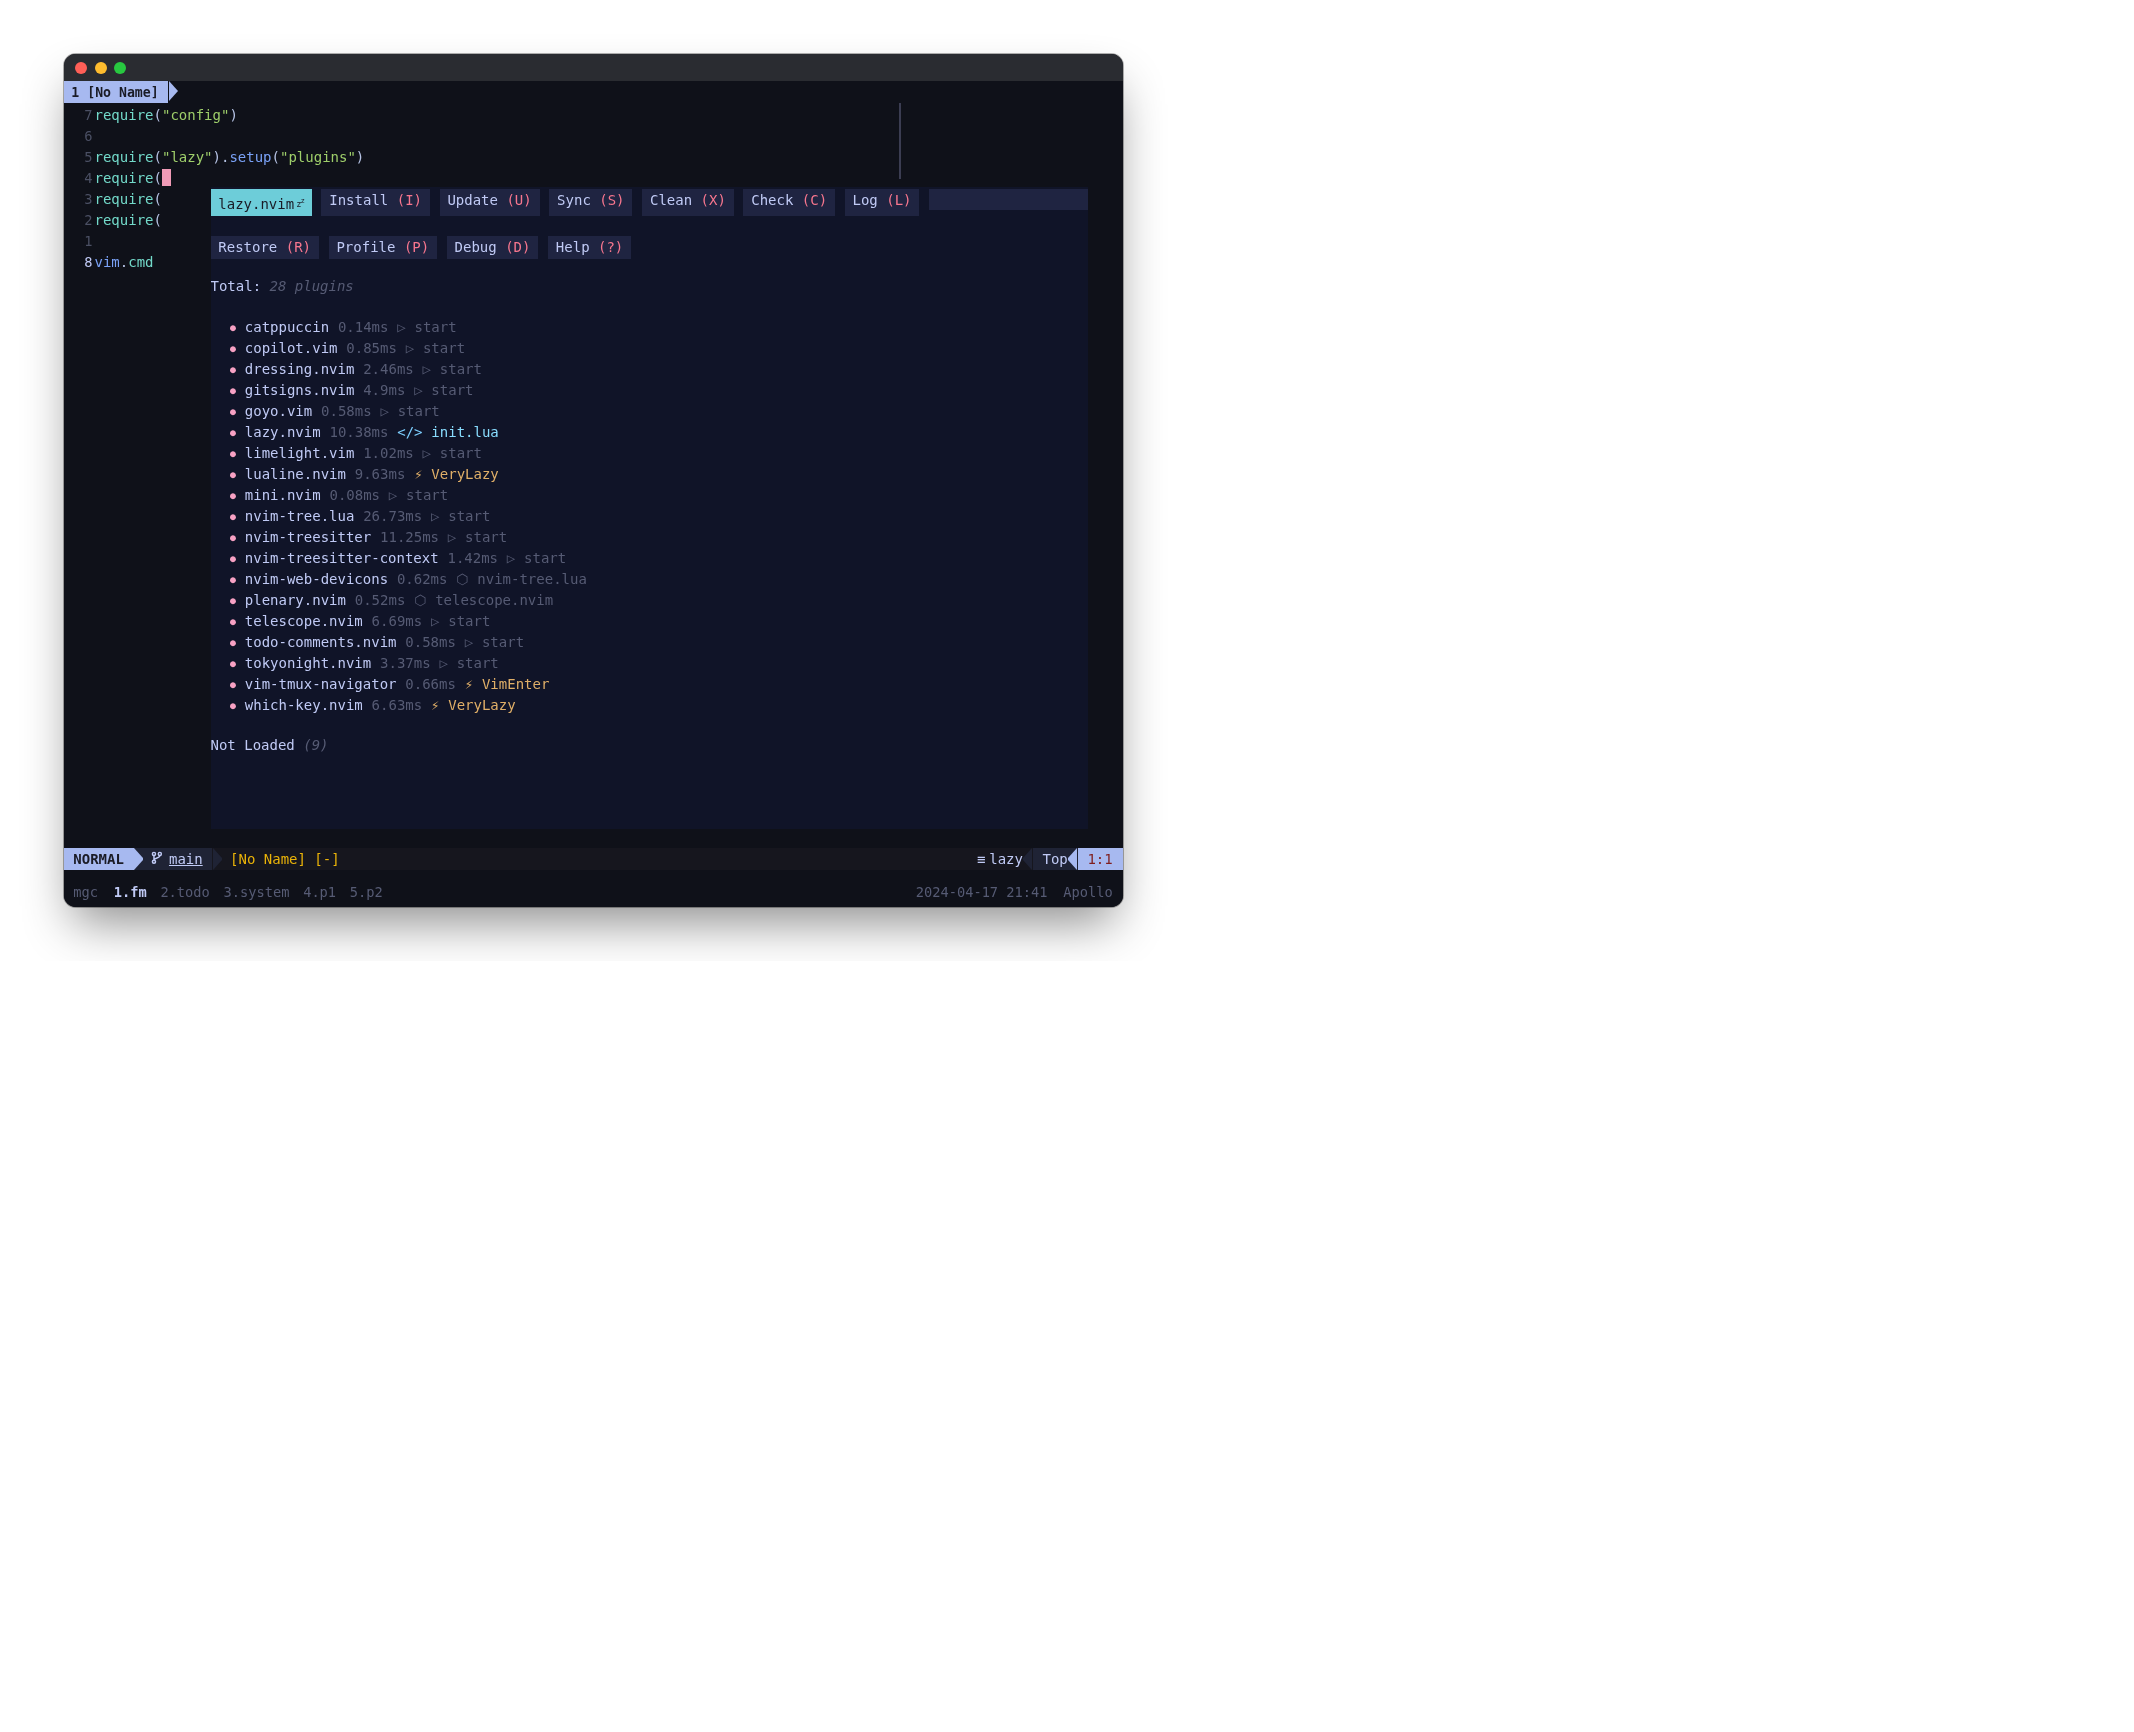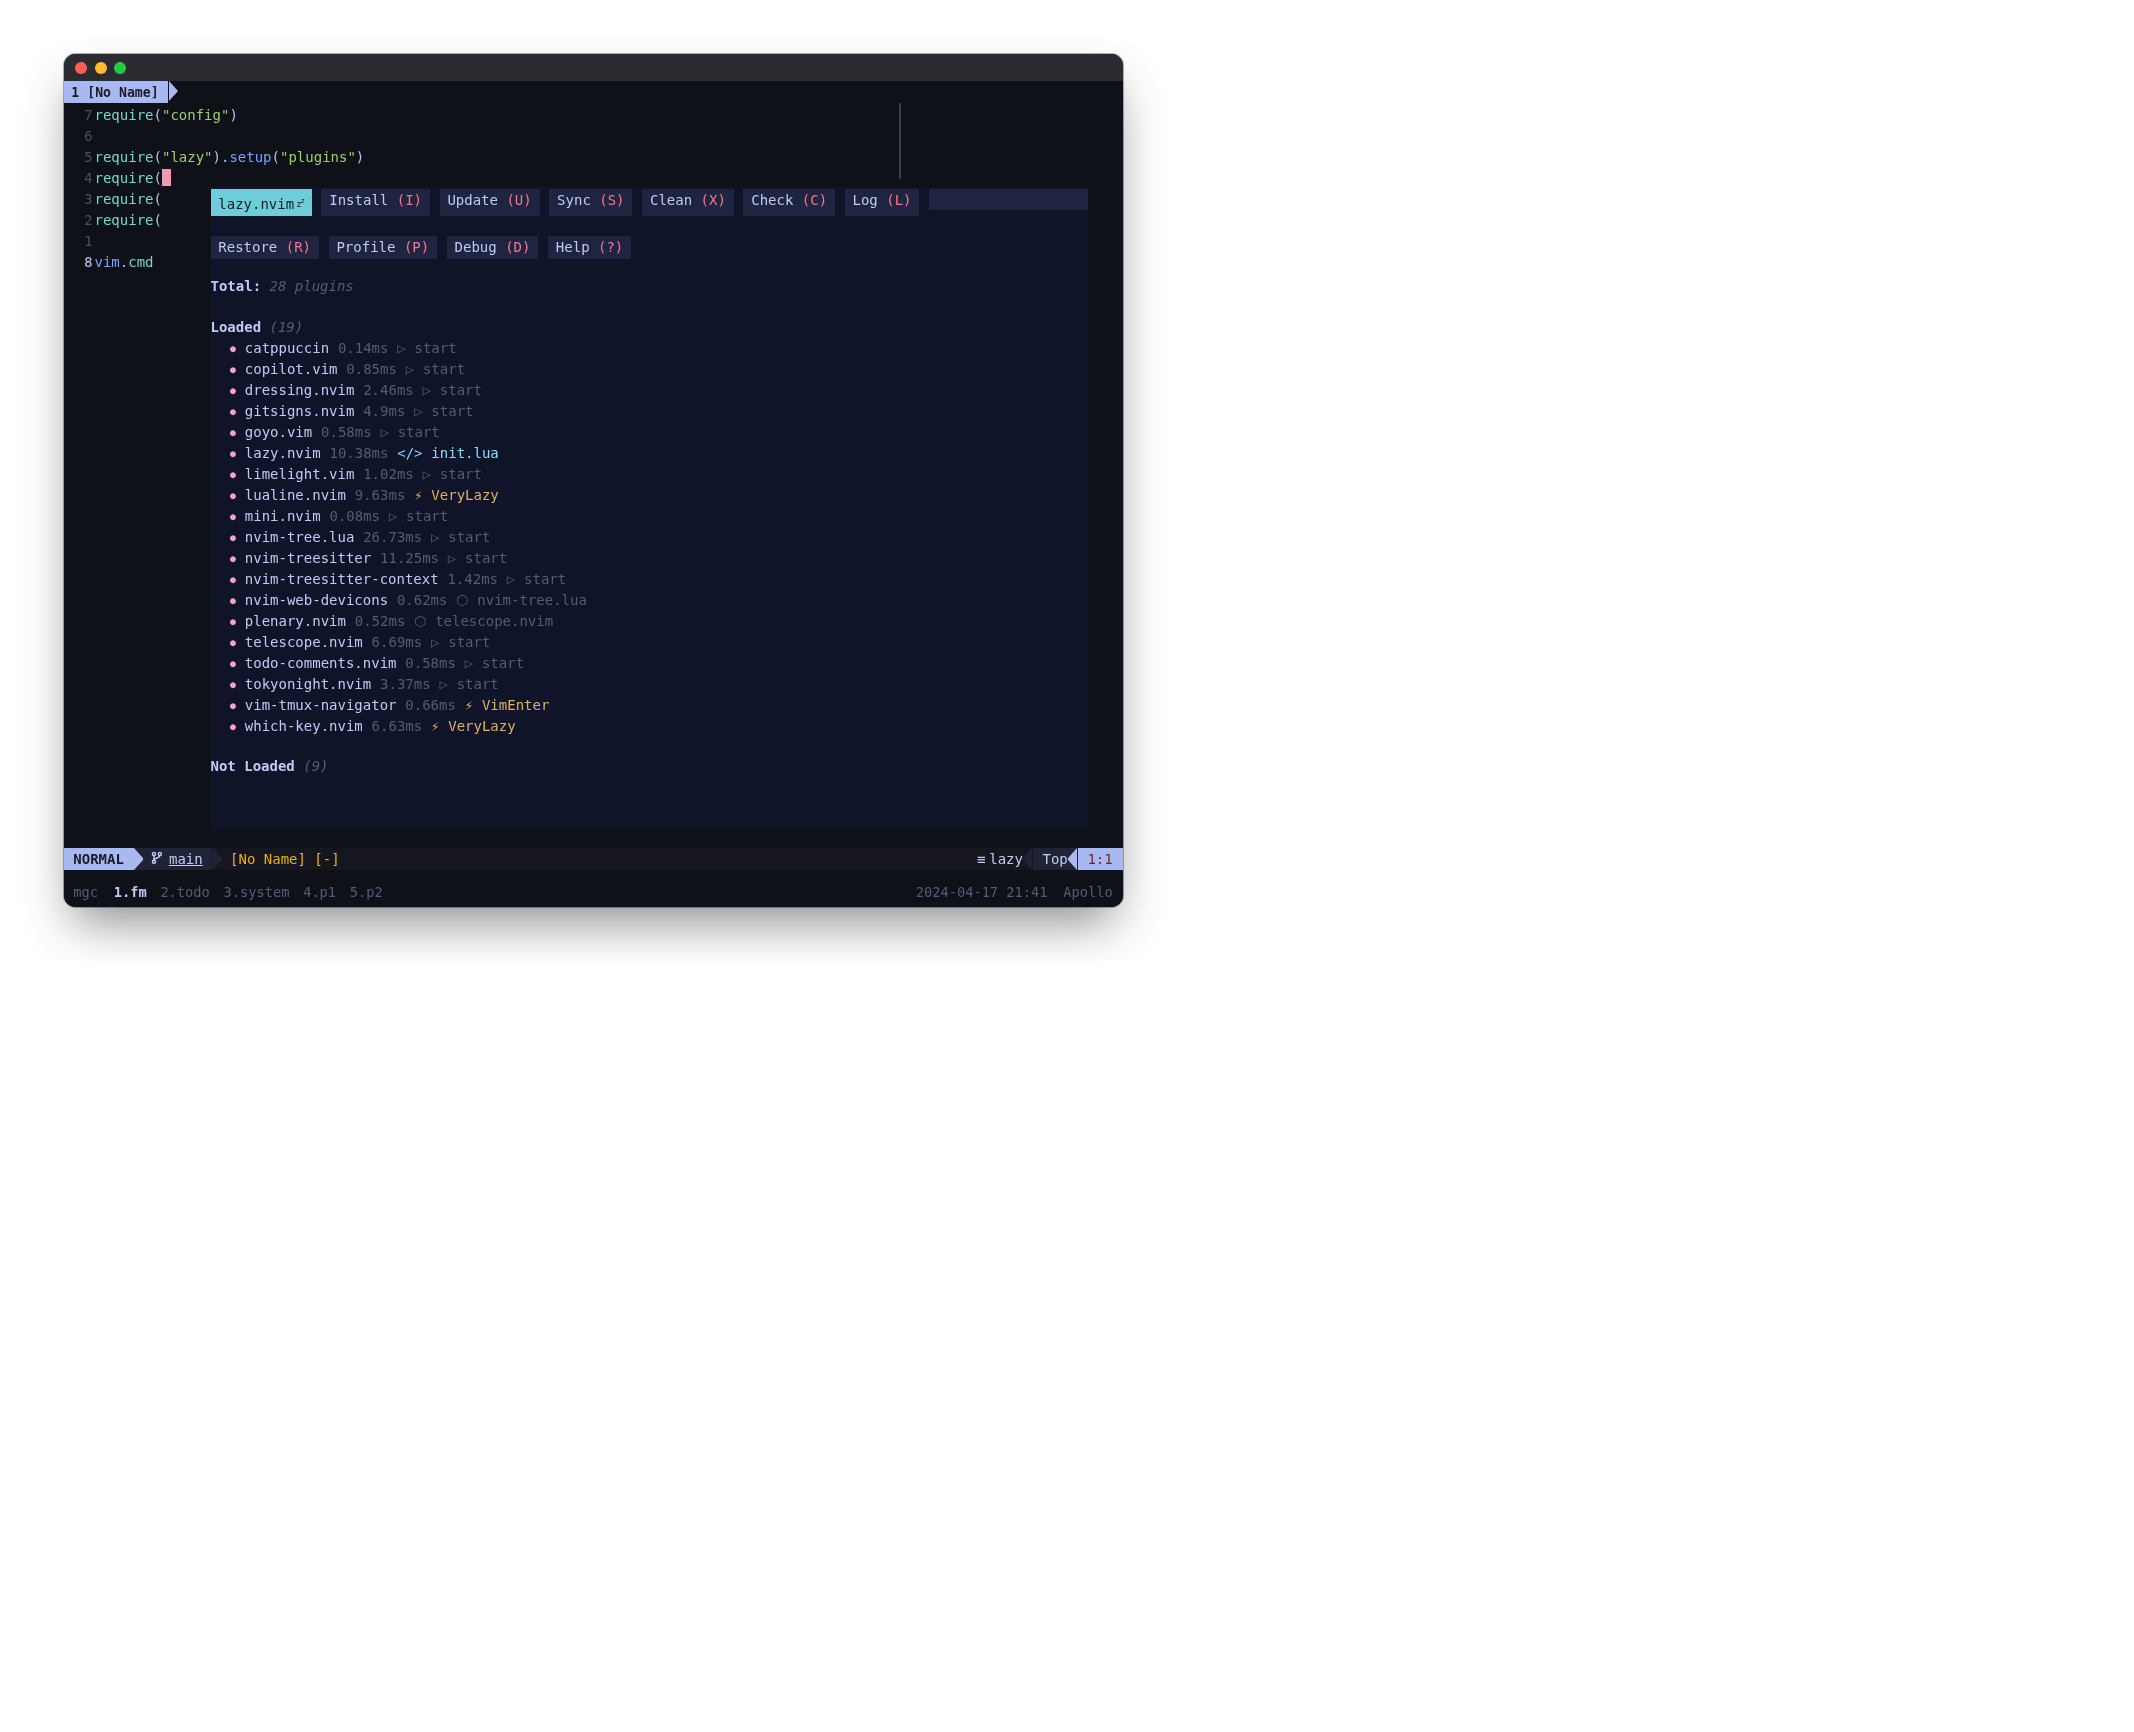--- a/index.html
+++ b/index.html
@@ -110,21 +110,21 @@
   }
   .pbtn{
     background:var(--btn-bg);padding:1px 7.8px;
     color:var(--pale);
   }
   .pbtn.sel{background:var(--lselect);color:#1a1b26;font-weight:400;}
   .key{color:var(--pink);}
   .sleep{font-size:8.8px;letter-spacing:-1px;vertical-align:2px;margin-left:2px;}
   .pextra{flex:1;background:var(--btn-bg);min-width:59px;height:20.6px;}
   .pline{height:21px;white-space:pre;}
-  .lbl-b{color:var(--pale);font-weight:700;}
+  .lbl-b{color:var(--pale);font-weight:400;}
   .dim{color:var(--dim);font-style:italic;}
   .count{color:var(--dim);font-style:italic;}
   .plugins{padding-left:19.6px;}
   .plug{height:21px;display:flex;align-items:center;gap:8.8px;white-space:pre;}
   .bullet{color:var(--bullet);font-size:9.8px;margin-right:0;}
   .pname{color:var(--pale);}
   .ptime{color:var(--dim);}
   .tri{color:var(--dim);}
   .event{color:var(--dim);}
   .eorange{color:var(--orange);}
@@ -229,21 +229,20 @@
           <div style="width:100%;height:0"></div>
           <div class="pbtn"><span>Restore</span> <span class="key">(R)</span></div>
           <div class="pbtn"><span>Profile</span> <span class="key">(P)</span></div>
           <div class="pbtn"><span>Debug</span> <span class="key">(D)</span></div>
           <div class="pbtn"><span>Help</span> <span class="key">(?)</span></div>
         </div>
 
         <div style="height:17.6px"></div>
         <div class="pline"><span class="lbl-b">Total:</span> <span class="dim">28 plugins</span></div>
         <div style="height:19.6px"></div>
-        <div class="pline"><span class="lbl-b">Loaded</span> <span class="count">(19)</span></div>
 
         <div class="plugins" id="plugin-list">
             <div class="plug"><span class="bullet">●</span><span class="pname">catppuccin</span><span class="ptime">0.14ms</span><span class="tri">▷</span><span class="event">start</span></div>
             <div class="plug"><span class="bullet">●</span><span class="pname">copilot.vim</span><span class="ptime">0.85ms</span><span class="tri">▷</span><span class="event">start</span></div>
             <div class="plug"><span class="bullet">●</span><span class="pname">dressing.nvim</span><span class="ptime">2.46ms</span><span class="tri">▷</span><span class="event">start</span></div>
             <div class="plug"><span class="bullet">●</span><span class="pname">gitsigns.nvim</span><span class="ptime">4.9ms</span><span class="tri">▷</span><span class="event">start</span></div>
             <div class="plug"><span class="bullet">●</span><span class="pname">goyo.vim</span><span class="ptime">0.58ms</span><span class="tri">▷</span><span class="event">start</span></div>
             <div class="plug"><span class="bullet">●</span><span class="pname">lazy.nvim</span><span class="ptime">10.38ms</span><span class="ilua">&lt;/&gt;</span><span class="luafile">init.lua</span></div>
             <div class="plug"><span class="bullet">●</span><span class="pname">limelight.vim</span><span class="ptime">1.02ms</span><span class="tri">▷</span><span class="event">start</span></div>
             <div class="plug"><span class="bullet">●</span><span class="pname">lualine.nvim</span><span class="ptime">9.63ms</span><span class="eorange">⚡︎</span><span class="eorange">VeryLazy</span></div>

